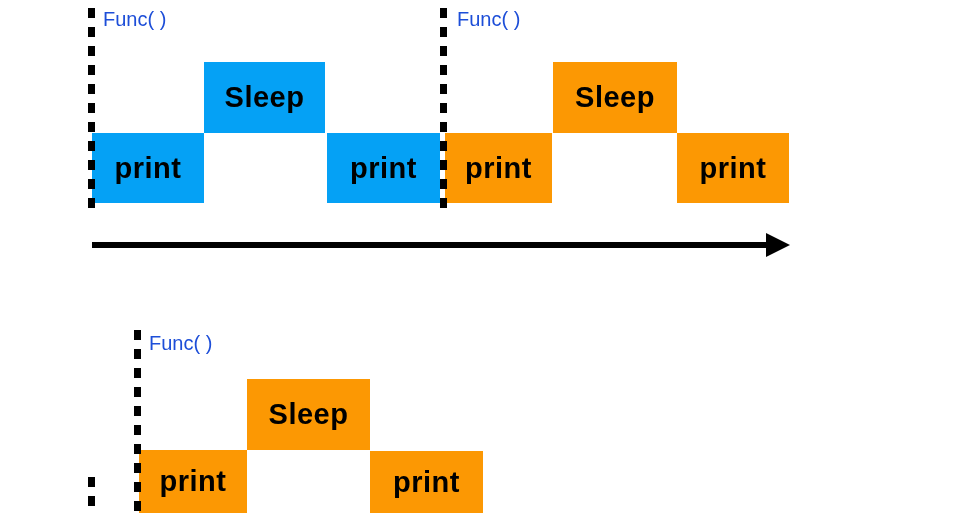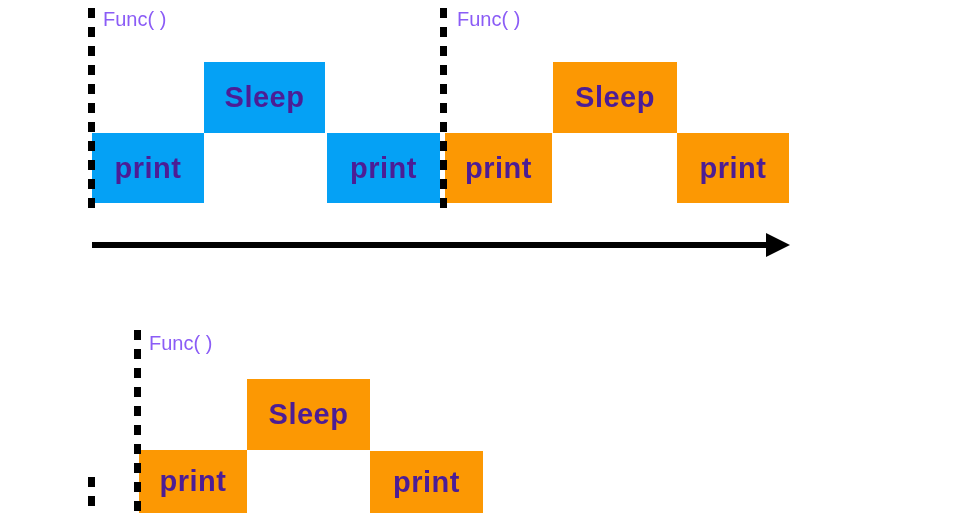--- a/index.html
+++ b/index.html
@@ -23,33 +23,33 @@
       to bottom,
       #000000 0px, #000000 10px,
       transparent 10px, transparent 19px
     );
     z-index: 5;
   }
   .func-label {
     position: absolute;
     font-size: 20px;
     line-height: 24px;
-    color: #8b5cf6;
+    color: #1d4ed8;
     white-space: pre;
     z-index: 6;
   }
   .block {
     position: absolute;
     display: flex;
     align-items: center;
     justify-content: center;
     z-index: 1;
   }
   .block span {
-    color: #4c1d95;
+    color: #000000;
     font-weight: 700;
     font-size: 29px;
     letter-spacing: 0.5px;
   }
   .arrow-line {
     position: absolute;
     left: 92px;
     top: 242px;
     width: 676px;
     height: 6px;

